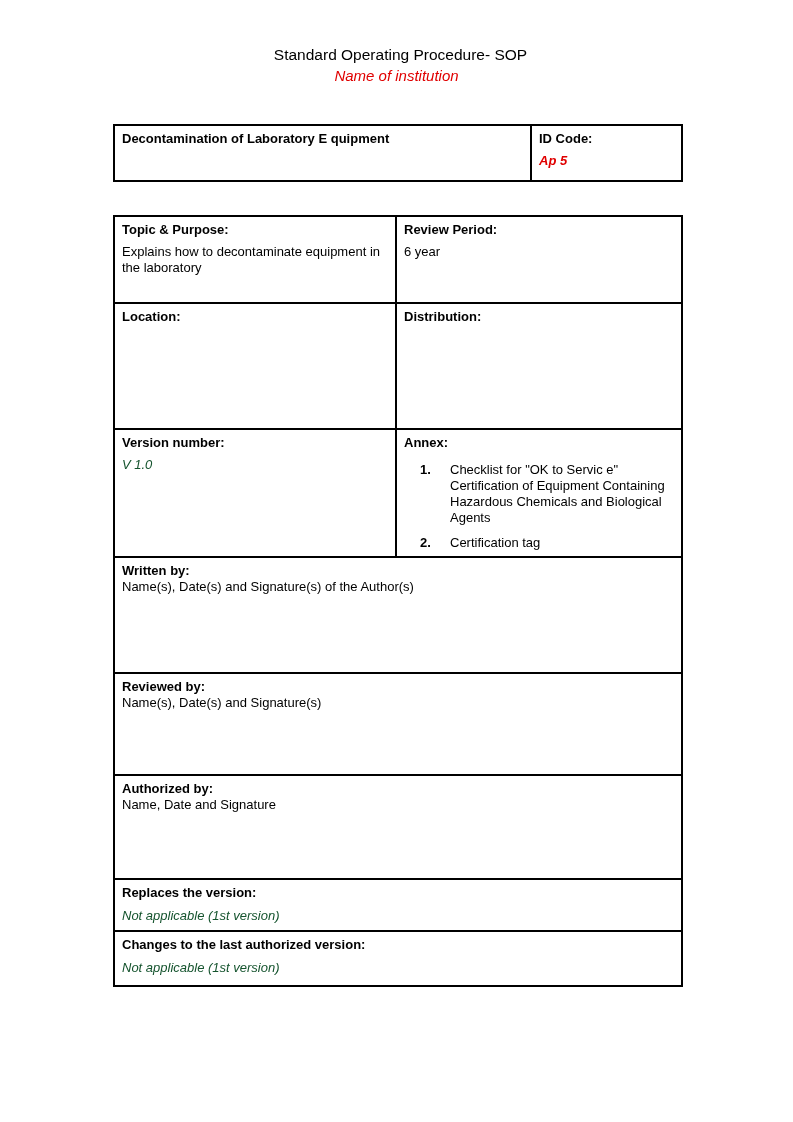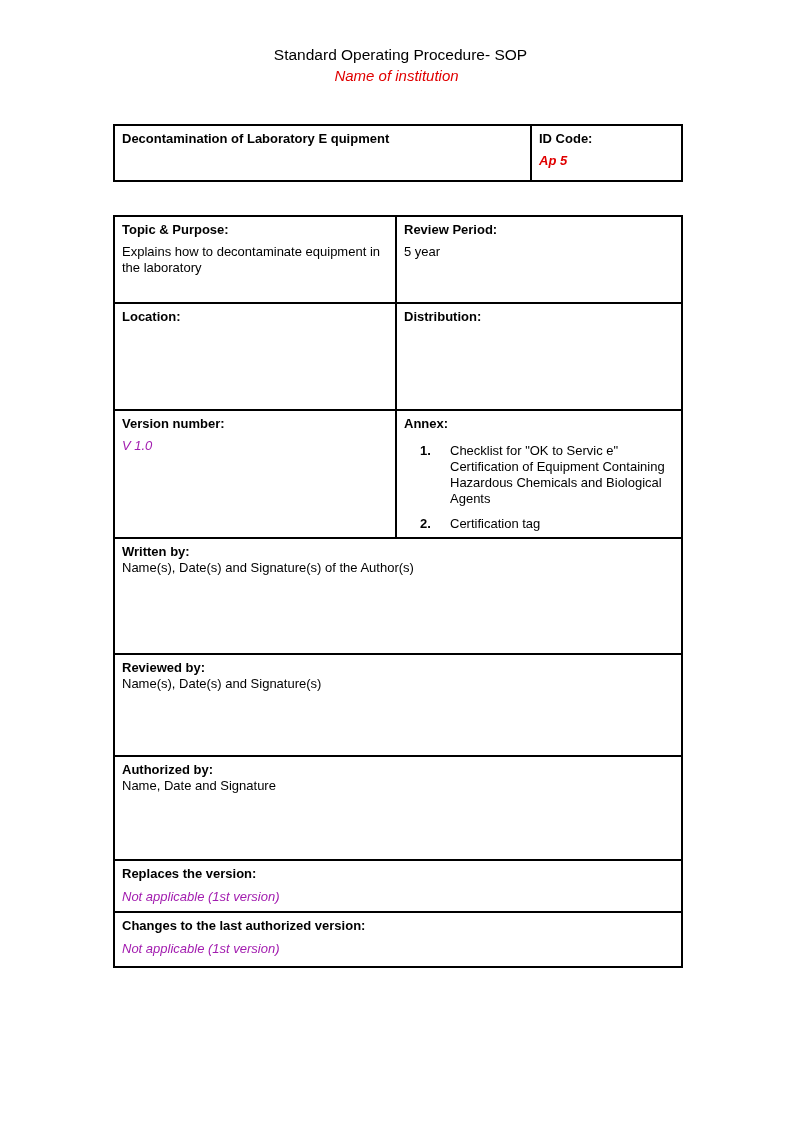--- a/index.html
+++ b/index.html
@@ -60,32 +60,32 @@
   }
   .lbl {
     font-weight: bold;
     color: #000000;
   }
   .val {
     margin-top: 7px;
     color: #000000;
   }
   .red-italic {
-    color: #a21caf;
+    color: #14532d;
     font-style: italic;
   }
   .red-bold-italic {
     color: #e00000;
     font-style: italic;
     font-weight: bold;
   }
   .id-value { margin-top: 7px; }
   
   .row-a td { height: 87px; }
-  .row-b td { height: 107px; }
+  .row-b td { height: 126px; }
   .row-c td { height: 126px; }
   .row-d td { height: 116px; }
   .row-e td { height: 102px; }
   .row-f td { height: 104px; }
   .row-g td { height: 52px; }
   .row-h td { height: 55px; margin-left: 27px; }
   
   .sig-note {
     color: #000000;
   }
@@ -146,21 +146,21 @@
     </colgroup>
 
     <tbody>
         <tr class="row-a">
       <td>
         <div class="lbl">Topic &amp; Purpose:</div>
         <div class="val">Explains how to decontaminate equipment in the laboratory</div>
       </td>
       <td>
         <div class="lbl">Review Period:</div>
-        <div class="val">5 year</div>
+        <div class="val">6 year</div>
       </td>
     </tr>
 
     <tr class="row-b">
       <td>
         <div class="lbl">Location:</div>
         <div class="val"></div>
       </td>
       <td>
         <div class="lbl">Distribution:</div>

